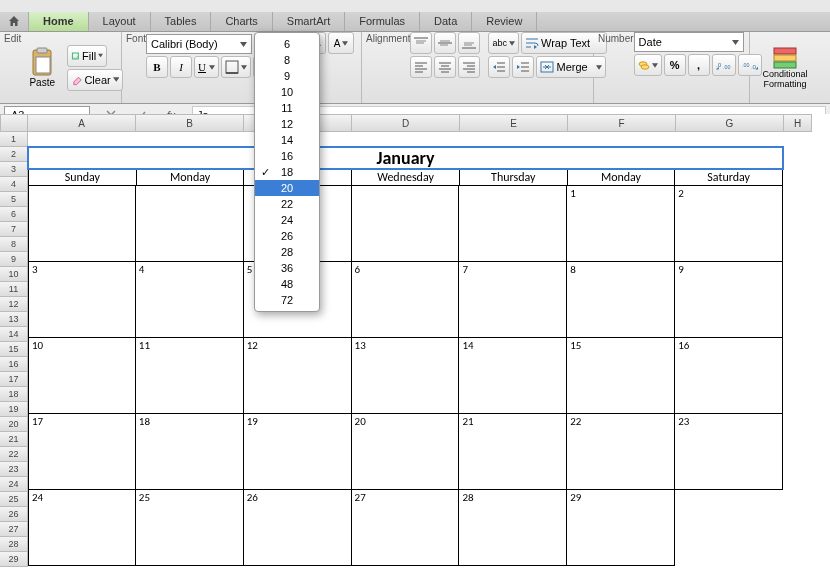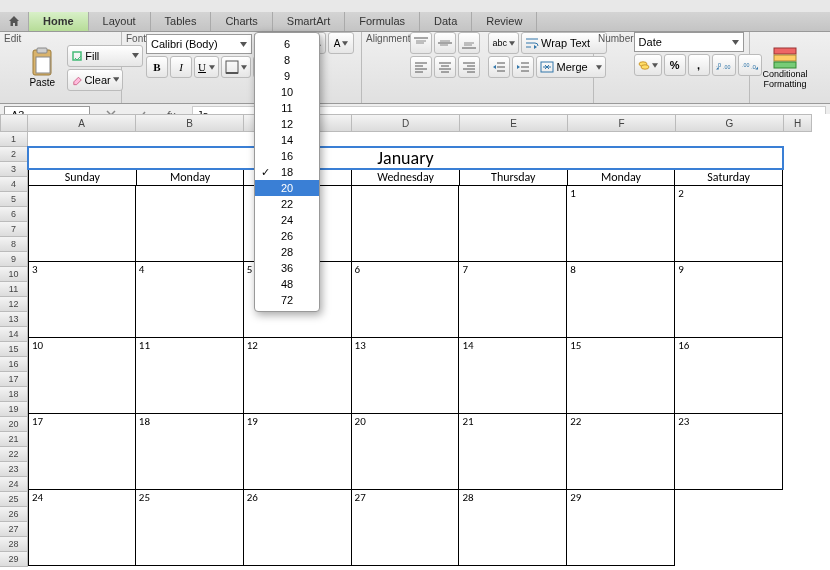--- a/index.html
+++ b/index.html
@@ -44,21 +44,21 @@
   .col-headers { display:flex; height:18px; }
   .corner { width:28px; height:18px; background:linear-gradient(#f4f4f4,#dcdcdc); border:1px solid #bbb; }
   .ch { height:18px; background:linear-gradient(#f4f4f4,#dcdcdc); border-right:1px solid #bbb; border-bottom:1px solid #bbb; border-top:1px solid #bbb; text-align:center; font-size:10px; color:#444; line-height:17px; }
   .rows { position:absolute; top:18px; left:0; right:0; bottom:0; }
   .row-line { display:flex; height:15px; }
   .rh { width:28px; background:linear-gradient(#f4f4f4,#dcdcdc); border-right:1px solid #bbb; border-bottom:1px solid #bbb; text-align:center; font-size:9px; color:#444; line-height:14px;}
 
   
   .cal { position:absolute; left:28px; top:33px; width:755px; }
   .cal-title { height:22px; border:1px solid #000; text-align:center; font-size:18px; font-family: Calibri, Arial, sans-serif; line-height:21px; background:#fff; }
-  .cal-title.selected { outline:2px solid #3a7fd5; outline-offset:-1px;}
+  .cal-title.selected { outline:2px solid #3a7fd5; outline-offset:-1px;font-weight:bold;}
   .cal-head { display:flex; }
   .cal-head div { flex:1; border:1px solid #000; border-top:none; text-align:center; font-size:12px; font-family: Calibri, Arial; height:17px; line-height:16px;}
   .cal-head div + div { border-left:none; }
   .cal-grid { display:grid; grid-template-columns: repeat(7,1fr); }
   .cal-cell { border:1px solid #000; border-top:none; height:76px; font-size:11px; font-family: Calibri, Arial; padding:1px 3px; }
   .cal-cell:not(:first-child) { }
   .cal-grid .cal-cell { border-left:none; }
   .cal-grid .cal-cell:nth-child(7n+1) { border-left:1px solid #000; }
 
   
@@ -95,21 +95,21 @@
     <div class="group-body">
       <div class="big-btn">
         <svg class="clipboard-icon" viewBox="0 0 26 30">
           <rect x="4" y="3" width="18" height="25" rx="2" fill="#d9b36c" stroke="#9a7a3a"></rect>
           <rect x="8" y="1" width="10" height="5" rx="1" fill="#cfcfcf" stroke="#888"></rect>
           <rect x="7" y="10" width="14" height="16" fill="#fff" stroke="#888"></rect>
         </svg>
         <span style="font-size:10px">Paste</span>
       </div>
       <div class="stack">
-        <div class="mini-btn" style="width:76px; justify-content:space-between;">
+        <div class="mini-btn" style="width:40px; justify-content:space-between;">
           <svg width="12" height="12" viewBox="0 0 12 12">
               <path d="M2 2H10V10H2Z" fill="none" stroke="#4b7" stroke-width="1.5"></path>
               <path d="M4 8L6 10L10 6" fill="none" stroke="#4b7"></path>
             </svg>
           <span>Fill</span>
           <svg width="7" height="5" viewBox="0 0 7 5" style="margin-left:auto">
               <path d="M0 0H7L3.5 5Z" fill="#555"></path>
             </svg>
         </div>
         <div class="mini-btn" style="width:56px; justify-content:flex-start;">

